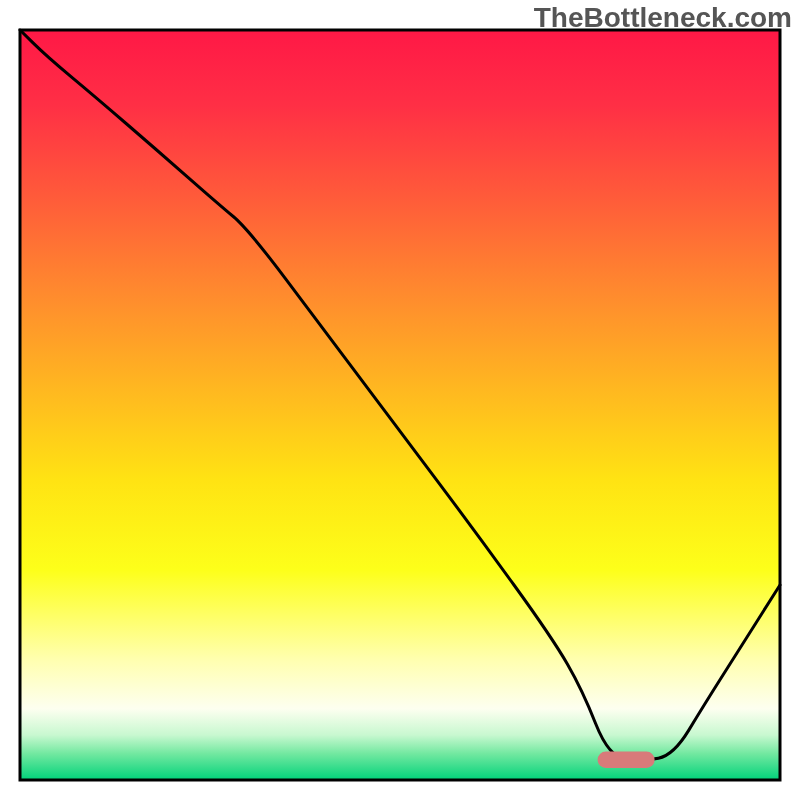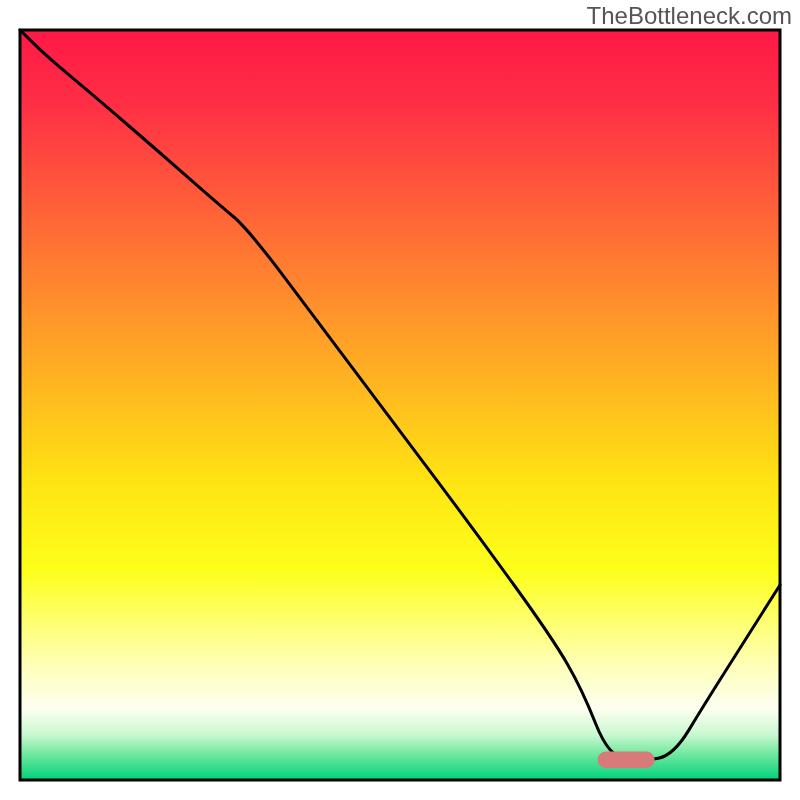--- a/index.html
+++ b/index.html
@@ -13,22 +13,22 @@
   }
   .container {
     position: relative;
     width: 800px;
     height: 800px;
   }
   .watermark {
     position: absolute;
     top: 2px;
     right: 8px;
-    font-size: 24px;
-    font-weight: normal;
+    font-size: 28px;
+    font-weight: bold;
     color: #555555;
     letter-spacing: 0px;
   }
   svg {
     display: block;
   }
 </style>
 </head>
 <body>
 

